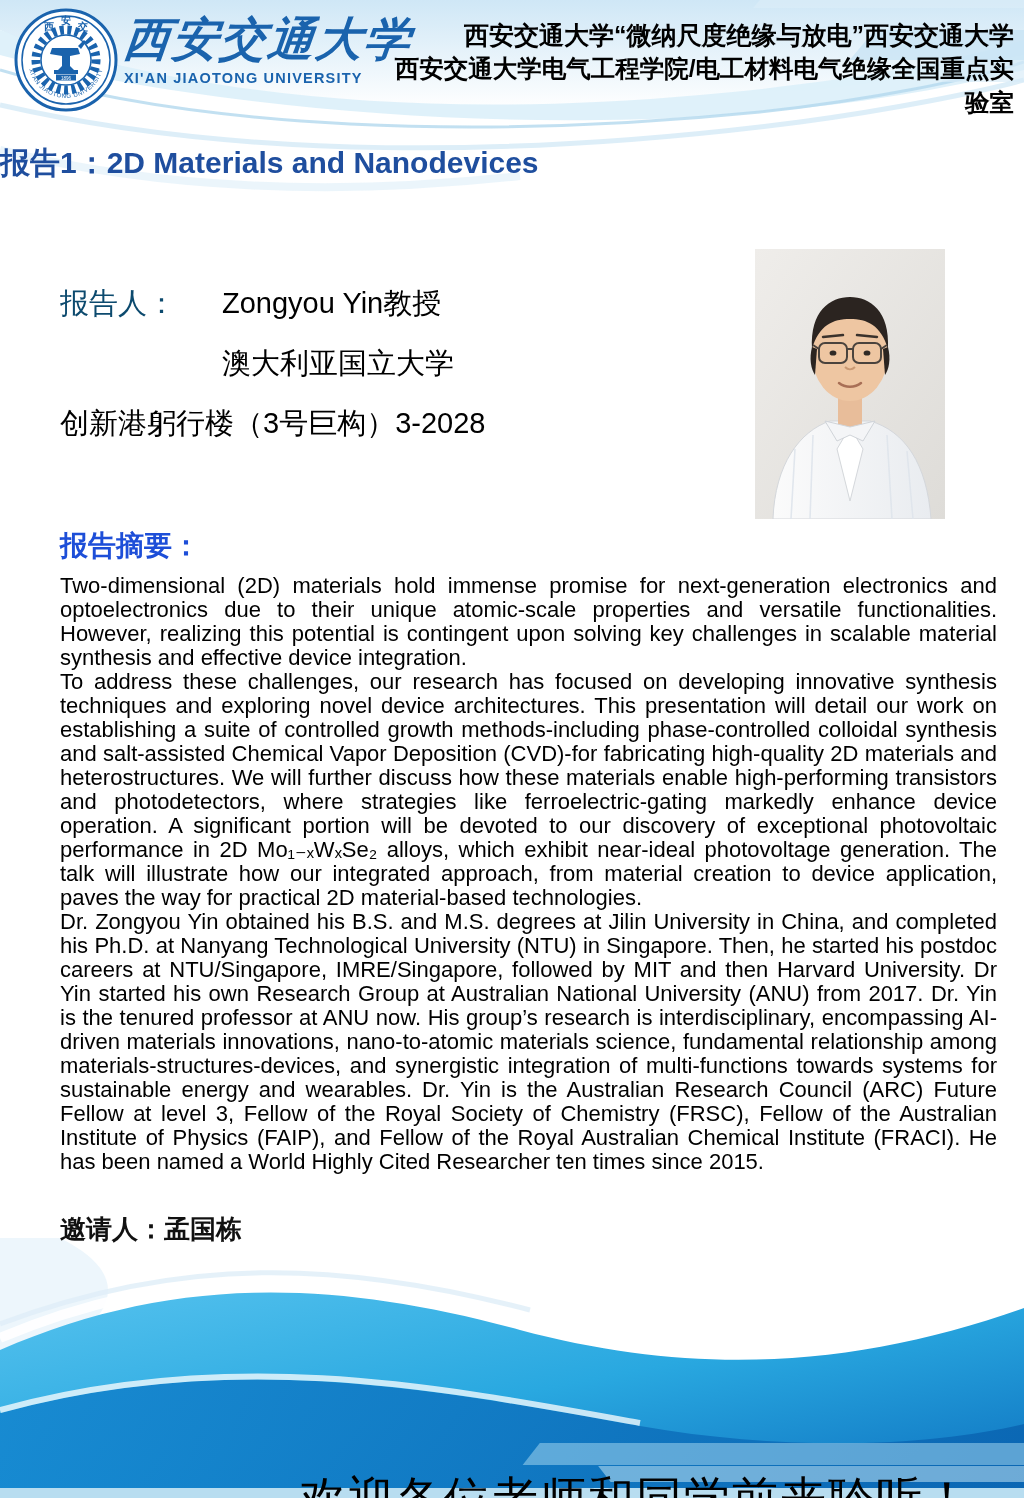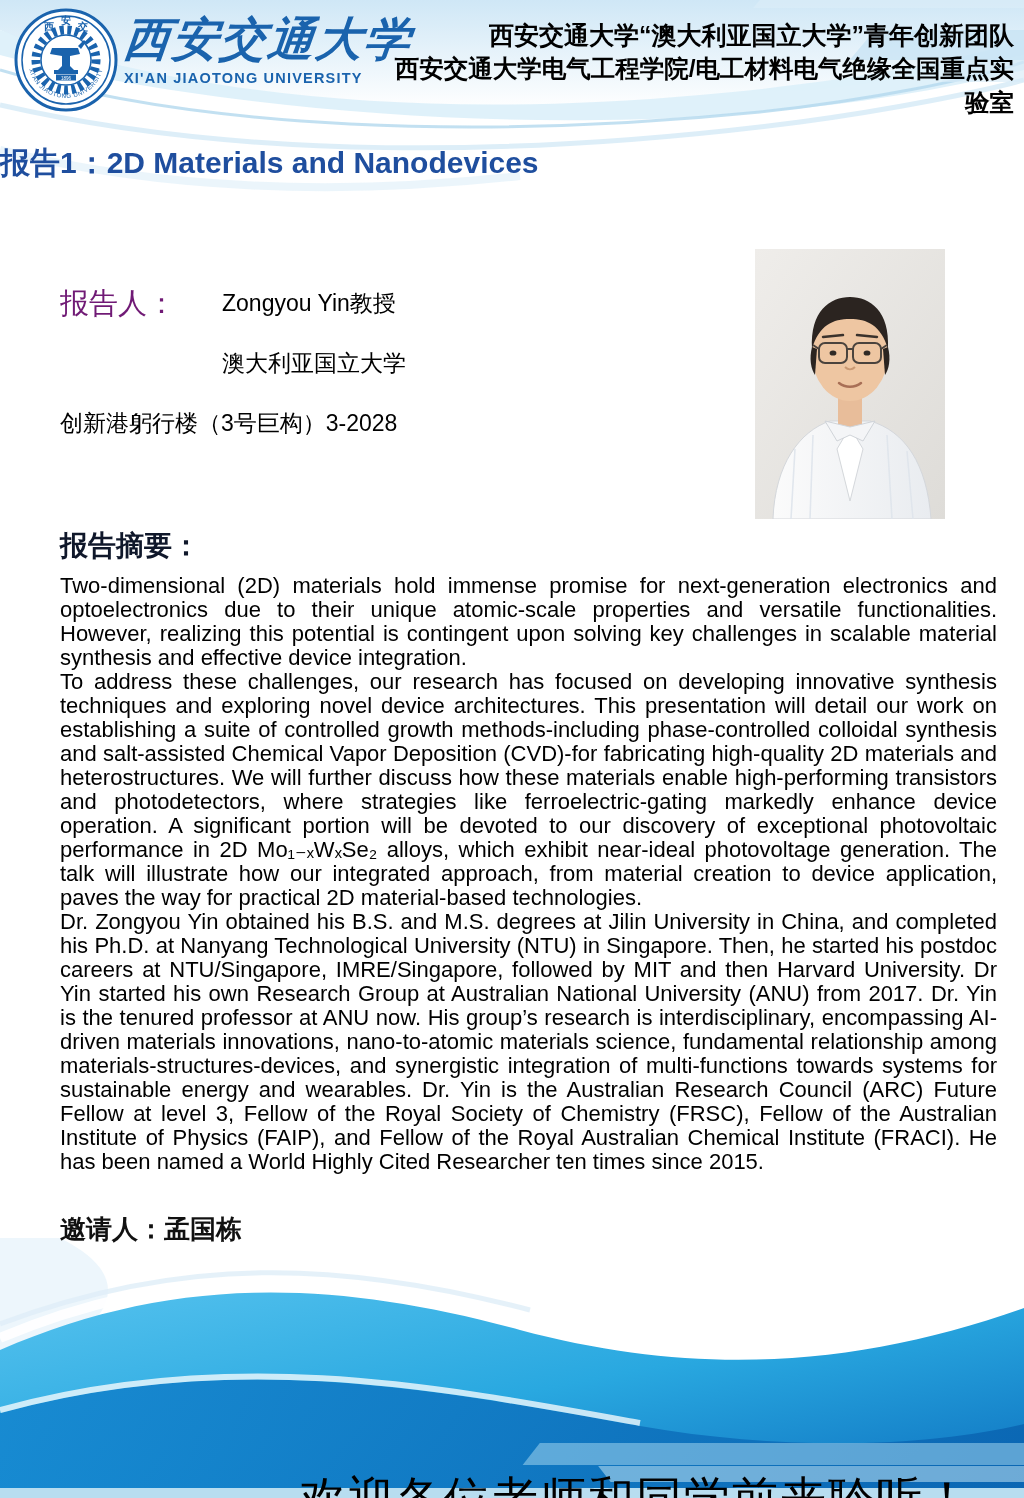--- a/index.html
+++ b/index.html
@@ -23,29 +23,29 @@
   .team-l1{font-size:25px;line-height:34px;}
   .team-l2{font-size:24.5px;line-height:34px;}
 
   
   .title{position:absolute;top:143px;left:0;width:100%;z-index:3;
     color:#1f4e9e;font-weight:700;font-size:30px;}
 
   
   .info{position:absolute;top:281px;left:60px;width:660px;z-index:3;}
   .info-row{display:flex;margin-bottom:15px;height:45px;align-items:center;}
-  .info-label{width:162px;color:#701a75;font-size:29px;flex:0 0 auto;}
-  .info-value{color:#000;font-size:23px;white-space:nowrap;}
+  .info-label{width:162px;color:#0c4a6e;font-size:29px;flex:0 0 auto;}
+  .info-value{color:#000;font-size:29px;white-space:nowrap;}
 
   
   .photo{position:absolute;top:249px;left:755px;width:190px;height:270px;z-index:3;background:#eceae6;}
 
   
   .textcol{position:absolute;top:527px;left:60px;width:937px;z-index:3;}
-  .sec-heading{font-size:28px;font-weight:700;color:#0f172a;margin:0 0 9px 0;}
+  .sec-heading{font-size:28px;font-weight:700;color:#1d4ed8;margin:0 0 9px 0;}
   .body-p{font-size:22px;line-height:24px;text-align:justify;margin:0;color:#000;}
   .bio-heading{margin-top:8px;}
   .invite{margin-top:38px;font-size:26px;}
   .invite-label{font-weight:700;}
   .invite-name{font-weight:700;}
 
   
   .footer{position:absolute;top:1468px;left:0;width:100%;z-index:4;
     padding-left:300px;box-sizing:border-box;
     font-size:46px;color:#000;white-space:nowrap;letter-spacing:2px;text-decoration:underline;}
@@ -129,21 +129,21 @@
         <text x="30" y="22">西</text>
           <text x="47" y="16">安</text>
           <text x="64" y="22">交</text>
       </g>
     </svg>
     <div class="uni-block">
       <div class="uni-cn">西安交通大学</div>
       <div class="uni-en">XI'AN JIAOTONG UNIVERSITY</div>
     </div>
     <div class="team">
-      <div class="team-l1">西安交通大学“澳大利亚国立大学”青年创新团队</div>
+      <div class="team-l1">西安交通大学“微纳尺度绝缘与放电”西安交通大学</div>
       <div class="team-l2">西安交通大学电气工程学院/电工材料电气绝缘全国重点实验室</div>
     </div>
   </div>
 
   <div class="title">报告1：2D Materials and Nanodevices</div>
 
   <div class="info">
     <div class="info-row">
       <div class="info-label">报告人：</div>
       <div class="info-value">Zongyou Yin教授</div>

